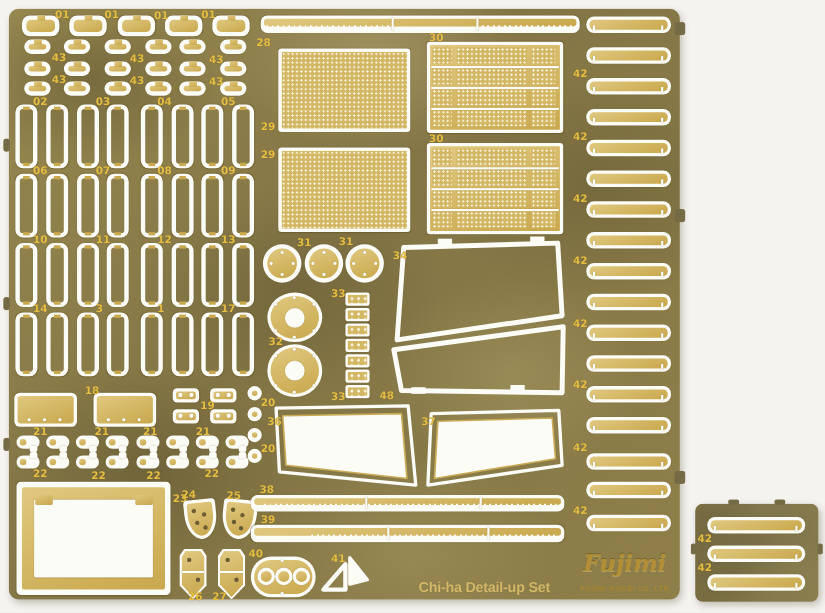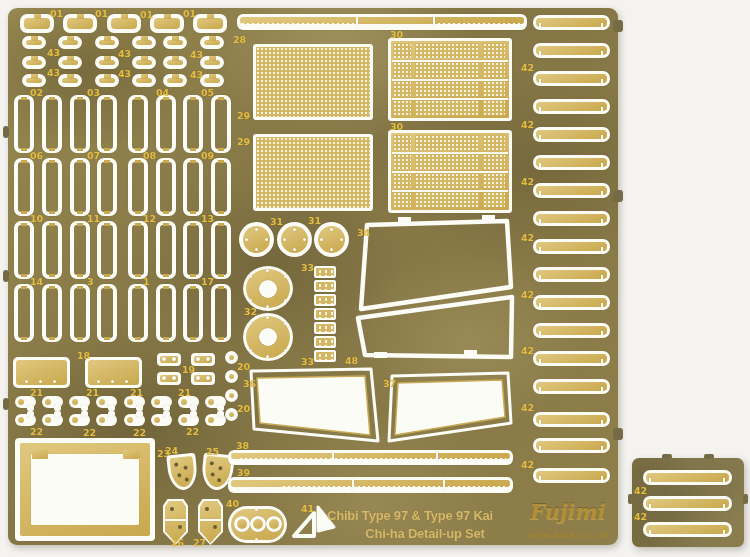--- a/index.html
+++ b/index.html
@@ -62,22 +62,21 @@
       <rect x="366" y="344" width="13" height="6" fill="#fcfcf7"></rect>
       <rect x="456" y="342" width="13" height="6" fill="#fcfcf7"></rect>
       <polygon points="243,363 363,361 370,433 246,421" fill="none" stroke="#fcfcf7" stroke-width="3" stroke-linejoin="round"></polygon>
       <polygon points="249,370 357,368 362,427 252,415" fill="#fcfcf7" stroke="#c9ab55" stroke-width="1.5" stroke-linejoin="round"></polygon>
       <polygon points="384,368 500,365 503,415 381,433" fill="none" stroke="#fcfcf7" stroke-width="3" stroke-linejoin="round"></polygon>
       <polygon points="390,375 494,372 497,409 387,427" fill="#fcfcf7" stroke="#c9ab55" stroke-width="1.5" stroke-linejoin="round"></polygon>
       <polygon points="286,528 306,505 306,528" fill="none" stroke="#fcfcf7" stroke-width="4" stroke-linejoin="round"></polygon>
       <polygon points="310,523 310,499 326,519" fill="#fcfcf7" stroke="#fcfcf7" stroke-width="3" stroke-linejoin="round"></polygon>
     </svg>
 
-    <div class="title-line" style="left:312px;top:500px;width:180px;">Chibi Type 97 &amp; Type 97 Kai</div>
-    <div class="title-line" style="left:342px;top:518px;width:150px;">Chi-ha Detail-up Set</div>
+    <div class="title-line" style="left:342px;top:518px;width:150px;text-align:right;">Chi-ha Detail-up Set</div>
     <div class="brand-script" style="left:516px;top:491px;width:88px;">Fujimi</div>
     <div class="brand-caption" style="left:512px;top:524px;width:96px;">FUJIMI MOKEI CO. LTD</div>
   <div class="sheet" style="position: absolute; left: 605px; top: 12px; width: 10px; height: 12px; border-radius: 3px; box-shadow: none;"></div>
       <div class="sheet" style="position: absolute; left: 605px; top: 182px; width: 10px; height: 12px; border-radius: 3px; box-shadow: none;"></div>
       <div class="sheet" style="position: absolute; left: 605px; top: 420px; width: 10px; height: 12px; border-radius: 3px; box-shadow: none;"></div>
       <div class="sheet" style="position: absolute; left: -5px; top: 118px; width: 6px; height: 12px; border-radius: 3px; box-shadow: none;"></div>
       <div class="sheet" style="position: absolute; left: -5px; top: 262px; width: 6px; height: 12px; border-radius: 3px; box-shadow: none;"></div>
       <div class="sheet" style="position: absolute; left: -5px; top: 390px; width: 6px; height: 12px; border-radius: 3px; box-shadow: none;"></div>
       <div class="cut" style="position: absolute; left: 12px; top: 6px; width: 34px; height: 19px; border-radius: 7px;">
         <div class="gold" style="position: absolute; left: 4px; top: 4px; width: 26px; height: 11px; border-radius: 4px;"></div>
@@ -184,21 +183,21 @@
       <div class="vrect" style="position: absolute; left: 6px; top: 87px; width: 20px; height: 58px;"></div>
       <div class="vrect" style="position: absolute; left: 34px; top: 87px; width: 20px; height: 58px;"></div>
       <div class="vrect" style="position: absolute; left: 62px; top: 87px; width: 20px; height: 58px;"></div>
       <div class="vrect" style="position: absolute; left: 89px; top: 87px; width: 20px; height: 58px;"></div>
       <div class="vrect" style="position: absolute; left: 120px; top: 87px; width: 20px; height: 58px;"></div>
       <div class="vrect" style="position: absolute; left: 148px; top: 87px; width: 20px; height: 58px;"></div>
       <div class="vrect" style="position: absolute; left: 175px; top: 87px; width: 20px; height: 58px;"></div>
       <div class="vrect" style="position: absolute; left: 203px; top: 87px; width: 20px; height: 58px;"></div>
       <div class="plabel" style="left: 22px; top: 80px;">02</div>
       <div class="plabel" style="left: 79px; top: 80px;">03</div>
-      <div class="plabel" style="left: 135px; top: 80px; margin-left: 13px;">04</div>
+      <div class="plabel" style="left: 135px; top: 80px;">04</div>
       <div class="plabel" style="left: 193px; top: 80px;">05</div>
       <div class="vrect" style="position: absolute; left: 6px; top: 150px; width: 20px; height: 58px;"></div>
       <div class="vrect" style="position: absolute; left: 34px; top: 150px; width: 20px; height: 58px;"></div>
       <div class="vrect" style="position: absolute; left: 62px; top: 150px; width: 20px; height: 58px;"></div>
       <div class="vrect" style="position: absolute; left: 89px; top: 150px; width: 20px; height: 58px;"></div>
       <div class="vrect" style="position: absolute; left: 120px; top: 150px; width: 20px; height: 58px;"></div>
       <div class="vrect" style="position: absolute; left: 148px; top: 150px; width: 20px; height: 58px;"></div>
       <div class="vrect" style="position: absolute; left: 175px; top: 150px; width: 20px; height: 58px;"></div>
       <div class="vrect" style="position: absolute; left: 203px; top: 150px; width: 20px; height: 58px;"></div>
       <div class="plabel" style="left: 22px; top: 143px;">06</div>

